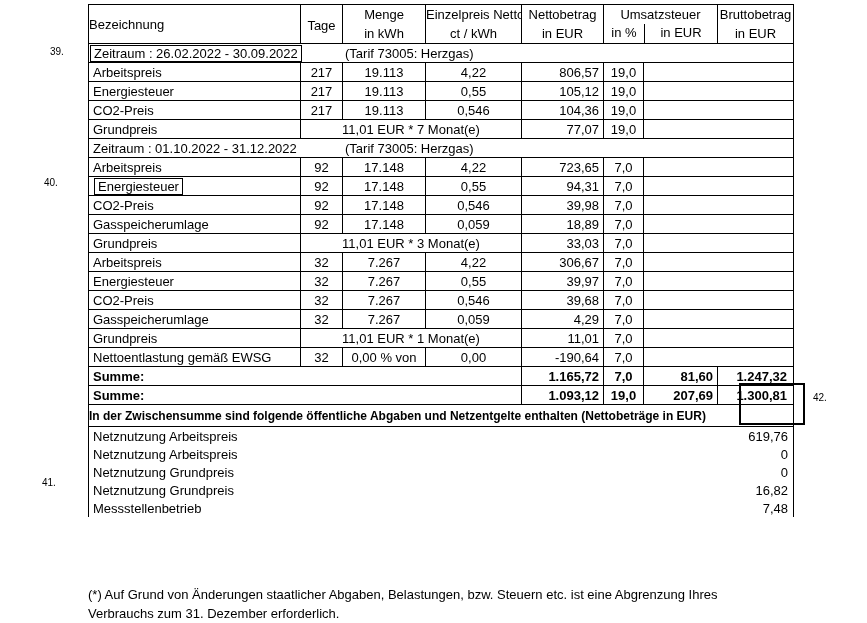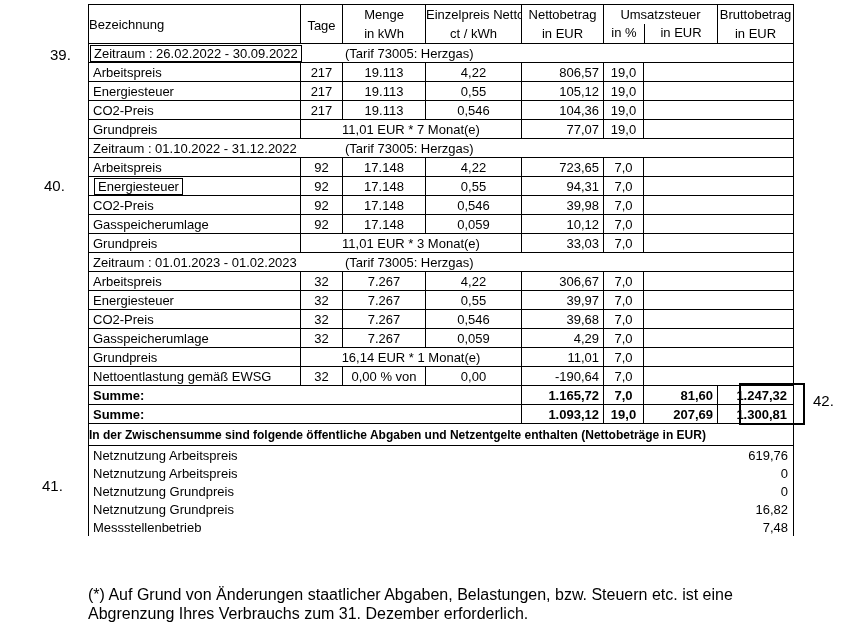--- a/index.html
+++ b/index.html
@@ -1,20 +1,20 @@
 <!DOCTYPE html>
 <html><head>
 <meta charset="utf-8">
 <style>
   html,body { margin:0; padding:0; }
   body {
     width:867px; height:623px; background:#ffffff; color:#000;
     font-family:"Liberation Sans", sans-serif; position:relative; overflow:hidden;
   }
-  .anno { position:absolute; font-size:15px; color:#000; }
+  .anno { position:absolute; font-size:10px; color:#000; }
   .anno-39 { left:50px; top:46px; }
   .anno-40 { left:44px; top:177px; }
   .anno-41 { left:42px; top:477px; }
   .anno-42 { left:813px; top:392px; }
 
   table.invoice {
     position:absolute; left:88px; top:4px; width:705px;
     border-collapse:collapse; table-layout:fixed;
   }
   .invoice th, .invoice td {
@@ -47,21 +47,21 @@
   tr.lr td { border:none; }
   tr.lr td.lst-l { border-left:1px solid #000; }
   tr.lr td.lst-r { border-right:1px solid #000; padding-right:5px; }
 
   .brutto-box {
     position:absolute; left:739px; top:383px; width:66px; height:42px;
     border:2px solid #000; box-sizing:border-box; pointer-events:none;
   }
   .footnote {
     position:absolute; left:88px; top:585px; width:665px;
-    font-size:16px; line-height:19px;
+    font-size:13px; line-height:19px;
   }
 </style>
 </head>
 <body>
 
 <div class="anno anno-39">39.</div>
 <div class="anno anno-40">40.</div>
 <div class="anno anno-41">41.</div>
 <div class="anno anno-42">42.</div>
 
@@ -177,35 +177,32 @@
         <td class="ac">0,546</td>
         <td class="ar">39,98</td>
         <td class="ac">7,0</td>
         <td colspan="2"></td>
       </tr>
       <tr>
         <td class="al">Gasspeicherumlage</td>
         <td class="ac">92</td>
         <td class="ac">17.148</td>
         <td class="ac">0,059</td>
-        <td class="ar">10,12</td>
+        <td class="ar">18,89</td>
         <td class="ac">7,0</td>
         <td colspan="2"></td>
       </tr>
       <tr>
         <td class="al">Grundpreis</td>
         <td class="ac" colspan="3">11,01 EUR * 3 Monat(e)</td>
         <td class="ar">33,03</td>
         <td class="ac">7,0</td>
         <td colspan="2"></td>
       </tr>
       <tr>
-        <td class="zrow" colspan="8"><span class="zlabel">Zeitraum : 01.01.2023 - 01.02.2023</span><span class="tarif">(Tarif 73005: Herzgas)</span></td>
-      </tr>
-      <tr>
         <td class="al">Arbeitspreis</td>
         <td class="ac">32</td>
         <td class="ac">7.267</td>
         <td class="ac">4,22</td>
         <td class="ar">306,67</td>
         <td class="ac">7,0</td>
         <td colspan="2"></td>
       </tr>
       <tr>
         <td class="al">Energiesteuer</td>
@@ -229,21 +226,21 @@
         <td class="al">Gasspeicherumlage</td>
         <td class="ac">32</td>
         <td class="ac">7.267</td>
         <td class="ac">0,059</td>
         <td class="ar">4,29</td>
         <td class="ac">7,0</td>
         <td colspan="2"></td>
       </tr>
       <tr>
         <td class="al">Grundpreis</td>
-        <td class="ac" colspan="3">16,14 EUR * 1 Monat(e)</td>
+        <td class="ac" colspan="3">11,01 EUR * 1 Monat(e)</td>
         <td class="ar">11,01</td>
         <td class="ac">7,0</td>
         <td colspan="2"></td>
       </tr>
       <tr>
         <td class="al">Nettoentlastung gemäß EWSG</td>
         <td class="ac">32</td>
         <td class="ac">0,00 % von</td>
         <td class="ac">0,00</td>
         <td class="ar">-190,64</td>

